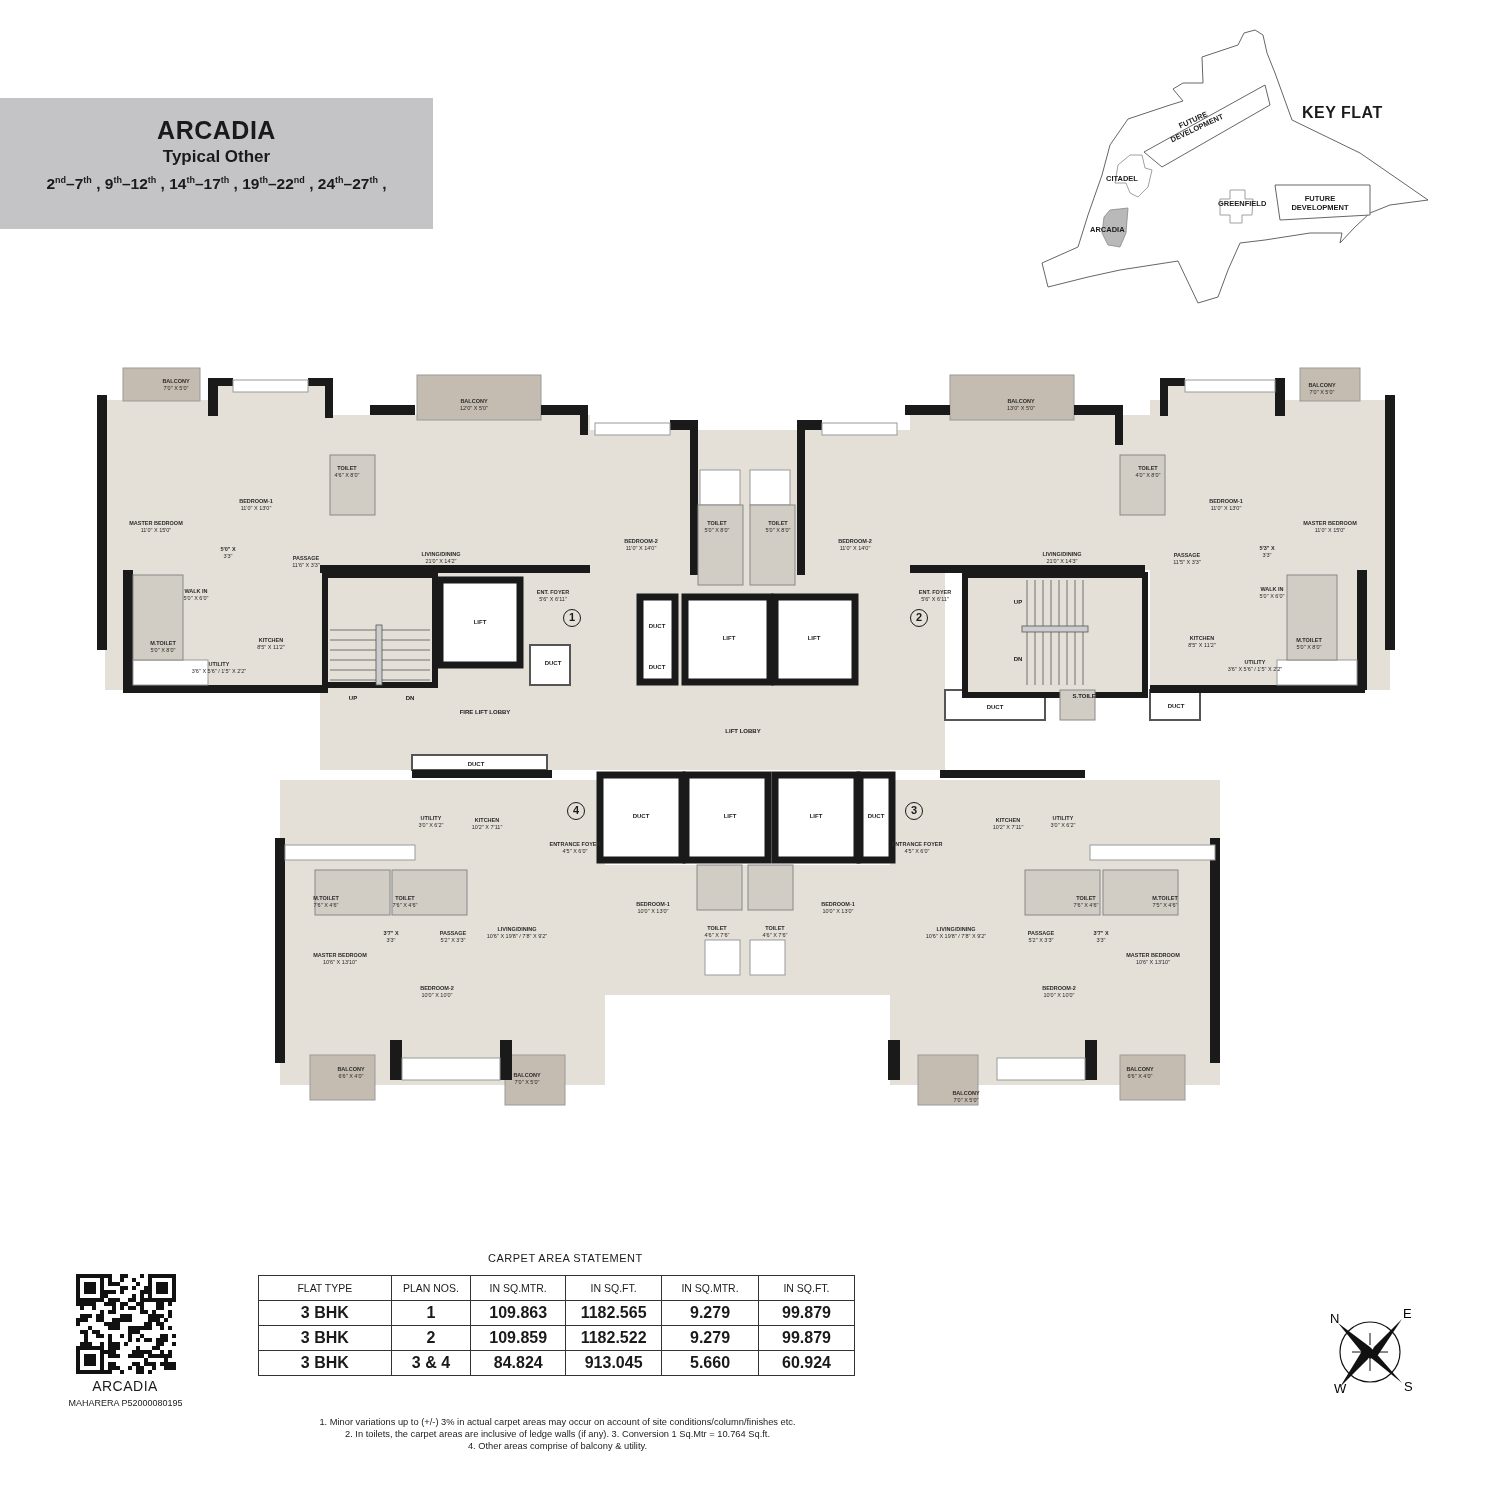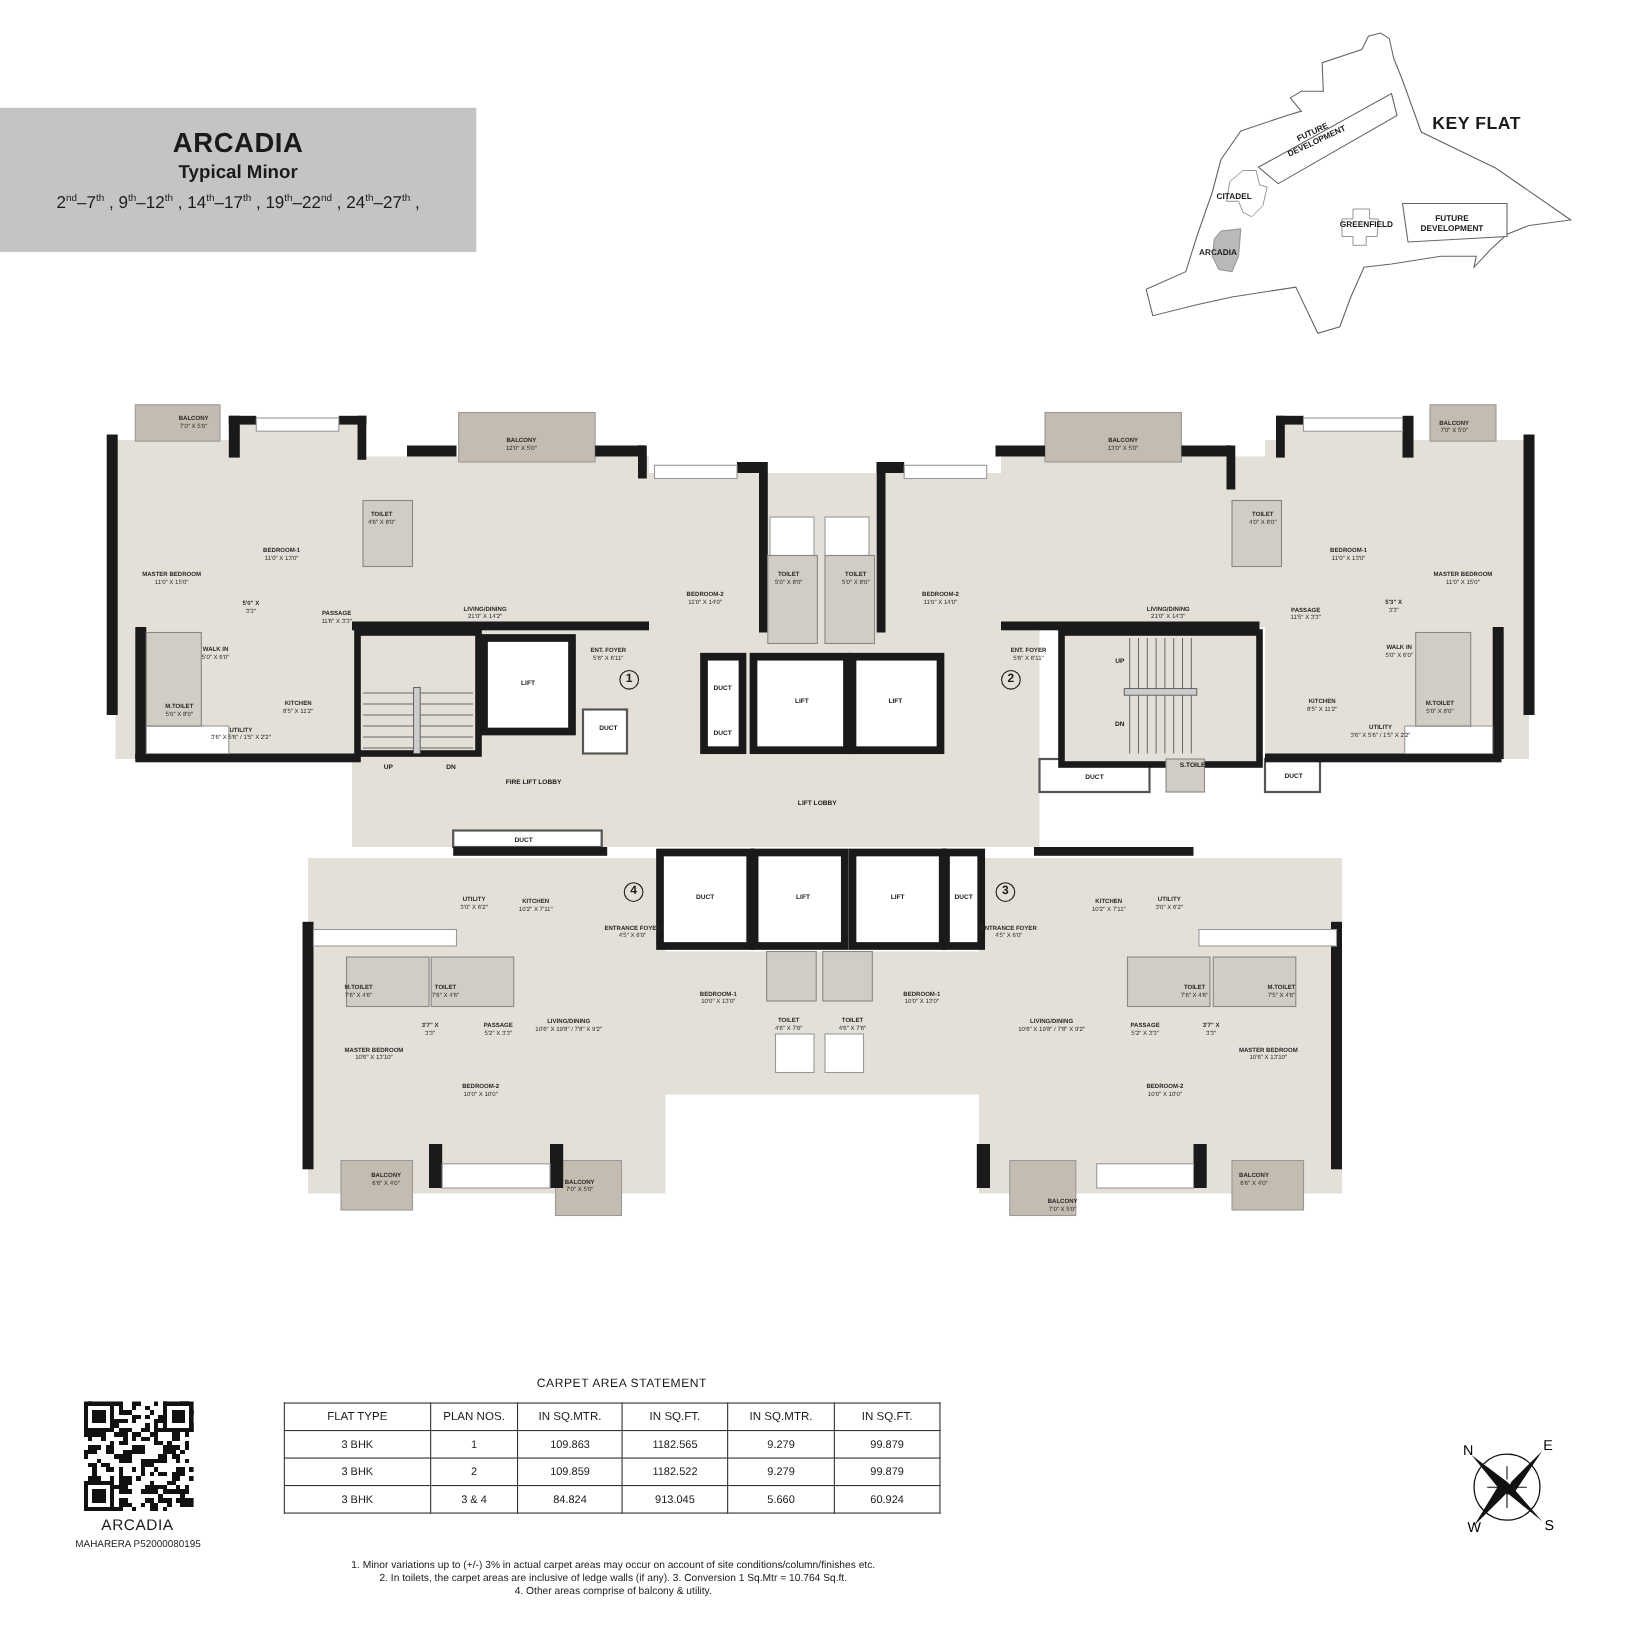--- a/index.html
+++ b/index.html
@@ -6,21 +6,21 @@
   html, body { width: 1500px; height: 1500px; background: #ffffff; overflow: hidden; }
   body { position: relative; font-family: "Liberation Sans", sans-serif; color: #1a1a1a; }
 
   
   .title-box {
     position: absolute; left: 0; top: 98px; width: 433px; height: 131px;
     background: #c4c3c6; text-align: center; padding-top: 18px;
   }
   .title-box .name { font-size: 25px; font-weight: bold; letter-spacing: 0.5px; }
   .title-box .sub { font-size: 17px; font-weight: bold; margin-top: 2px; }
-  .title-box .floors { font-size: 15.5px; font-weight: normal; line-height: 22px; margin-top: 2px; }
+  .title-box .floors { font-size: 15.5px; font-weight: bold; line-height: 22px; margin-top: 2px; }
   .title-box sup { font-size: 9px; vertical-align: 6px; }
 
   
   .keyplan { position: absolute; left: 1030px; top: 25px; width: 450px; height: 290px; }
   .keyplan-title { position: absolute; left: 1302px; top: 104px; font-size: 16px; font-weight: bold; letter-spacing: 0.5px; }
   .kp-label { position: absolute; font-size: 7.5px; font-weight: bold; text-align: center; line-height: 9px; }
 
   
   .plan { position: absolute; left: 0; top: 0; width: 1500px; height: 1500px; }
   .room-label { position: absolute; font-size: 5.5px; font-weight: bold; text-align: center; line-height: 7px; color: #2a2a2a; white-space: nowrap; transform: translateX(-50%); }
@@ -33,37 +33,37 @@
 
   
   .area-title { position: absolute; left: 488px; top: 1252px; font-size: 11px; letter-spacing: 0.5px; }
   table.area {
     position: absolute; left: 258px; top: 1275px; width: 597px; border-collapse: collapse;
     font-size: 11px;
   }
   table.area td, table.area th { border: 1px solid #333; text-align: center; height: 25px; }
   table.area thead tr.grp th { background: #e2ddd2; font-weight: normal; font-size: 11px; }
   table.area thead tr.cols th { font-weight: normal; font-size: 10.5px; background: #fff; }
-  table.area tbody td { font-weight: normal; font-size: 10px; }
+  table.area tbody td { font-weight: bold; font-size: 16px; }
   .notes { position: absolute; left: 255px; top: 1416px; width: 605px; text-align: center; font-size: 9.3px; line-height: 12px; color: #222; }
 
   
   .qr { position: absolute; left: 76px; top: 1274px; width: 100px; height: 100px; }
   .qr-name { position: absolute; left: 60px; top: 1378px; width: 130px; text-align: center; font-size: 14px; letter-spacing: 0.5px; }
   .qr-rera { position: absolute; left: 43px; top: 1398px; width: 165px; text-align: center; font-size: 9px; }
 
   
   .compass { position: absolute; left: 1320px; top: 1305px; width: 100px; height: 90px; }
 </style>
 </head>
 <body>
 
 <div class="title-box">
   <div class="name">ARCADIA</div>
-  <div class="sub">Typical Minor</div>
+  <div class="sub">Typical Other</div>
   <div class="floors" id="floor-ranges">
       <div><span>2<sup>nd</sup>–7<sup>th</sup></span> ,  <span>9<sup>th</sup>–12<sup>th</sup></span> ,  <span>14<sup>th</sup>–17<sup>th</sup></span> ,  <span>19<sup>th</sup>–22<sup>nd</sup></span> ,  <span>24<sup>th</sup>–27<sup>th</sup></span> ,</div>
     </div>
 </div>
 
 <svg class="keyplan" viewBox="0 0 450 290">
   <path d="M12 238 L48 222 L58 190 L72 150 L80 120 L98 94 L140 80 L153 76 L143 64 L153 58 L173 58 L172 32 L208 20 L214 8 L225 5 L233 10 L237 28 L245 48 L262 95 L330 128 L398 175 L360 180 L340 188 L325 202 L310 218 L312 208 L280 208 L235 215 L210 218 L198 245 L188 272 L168 278 L148 236 L90 245 L58 252 L18 262 Z" fill="#fff" stroke="#666" stroke-width="1"></path>
   <polygon points="114,127 235,60 240,80 132,142" fill="#fff" stroke="#666" stroke-width="1"></polygon>
   <polygon points="245,160 340,160 340,190 250,195" fill="#fff" stroke="#666" stroke-width="1"></polygon>
   <path d="M100 130 L112 130 L115 143 L122 145 L118 162 L108 172 L100 168 L96 158 L85 158 L88 140 Z" fill="#fff" stroke="#888" stroke-width="0.8"></path>

